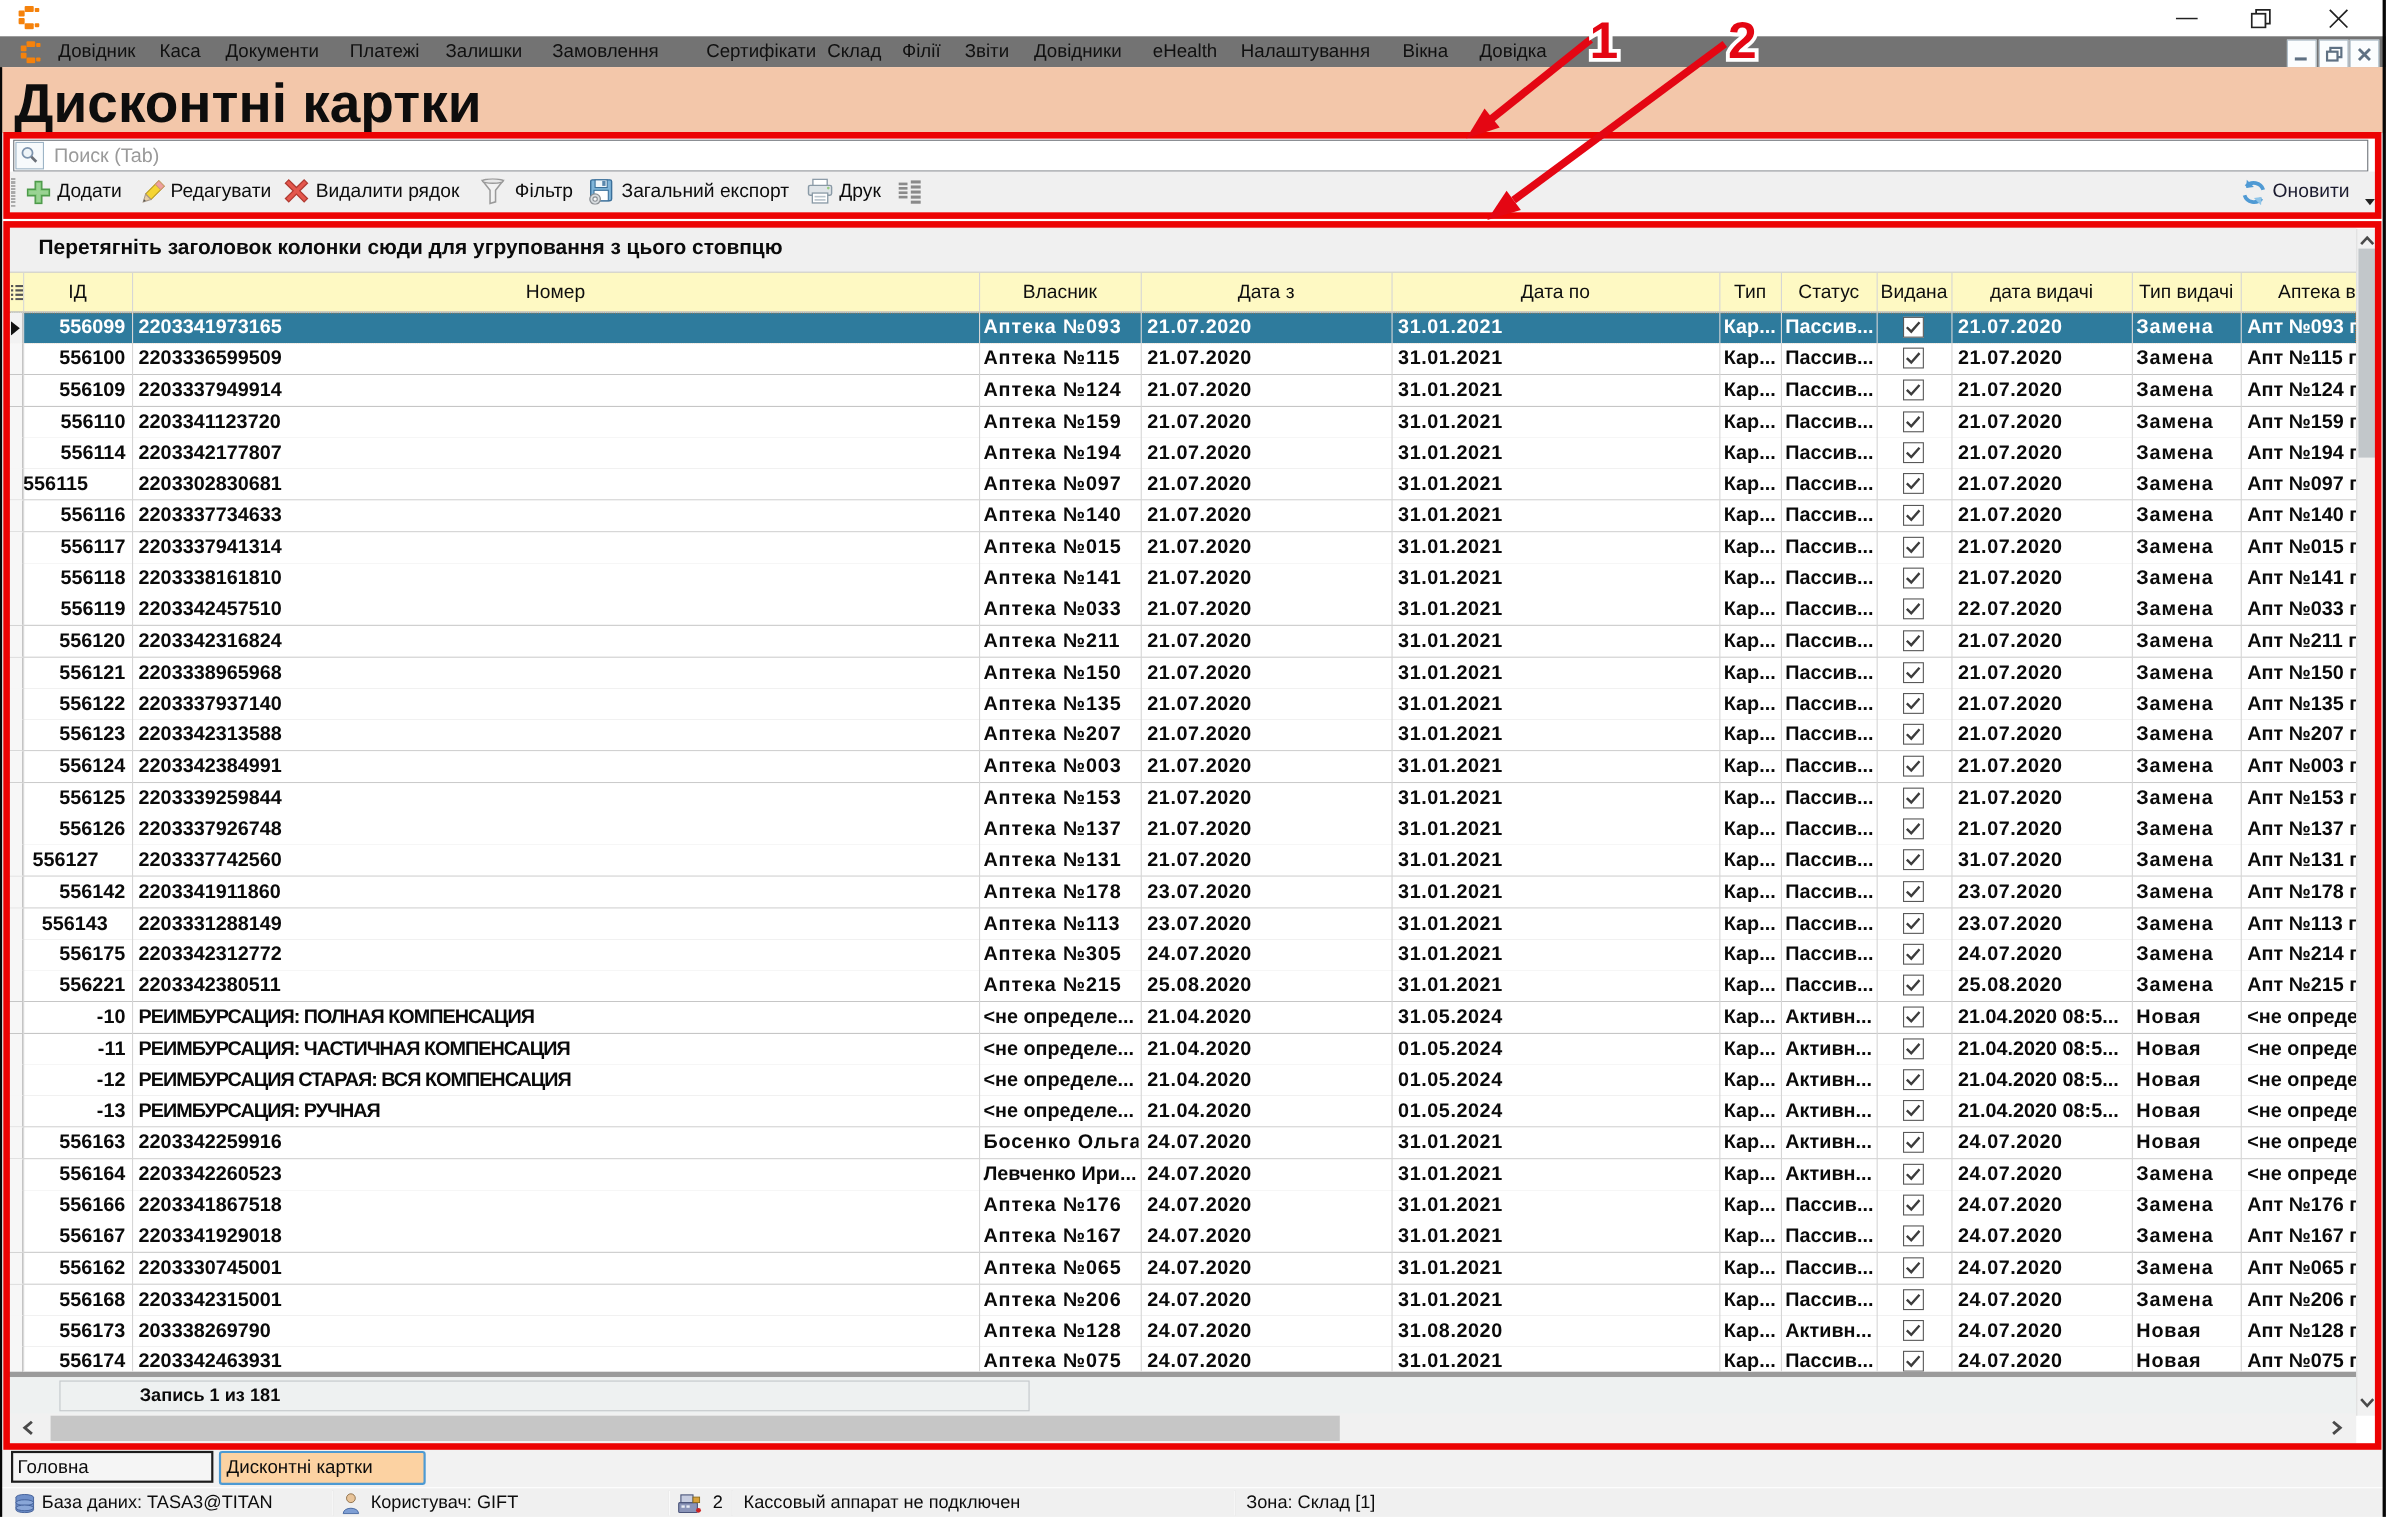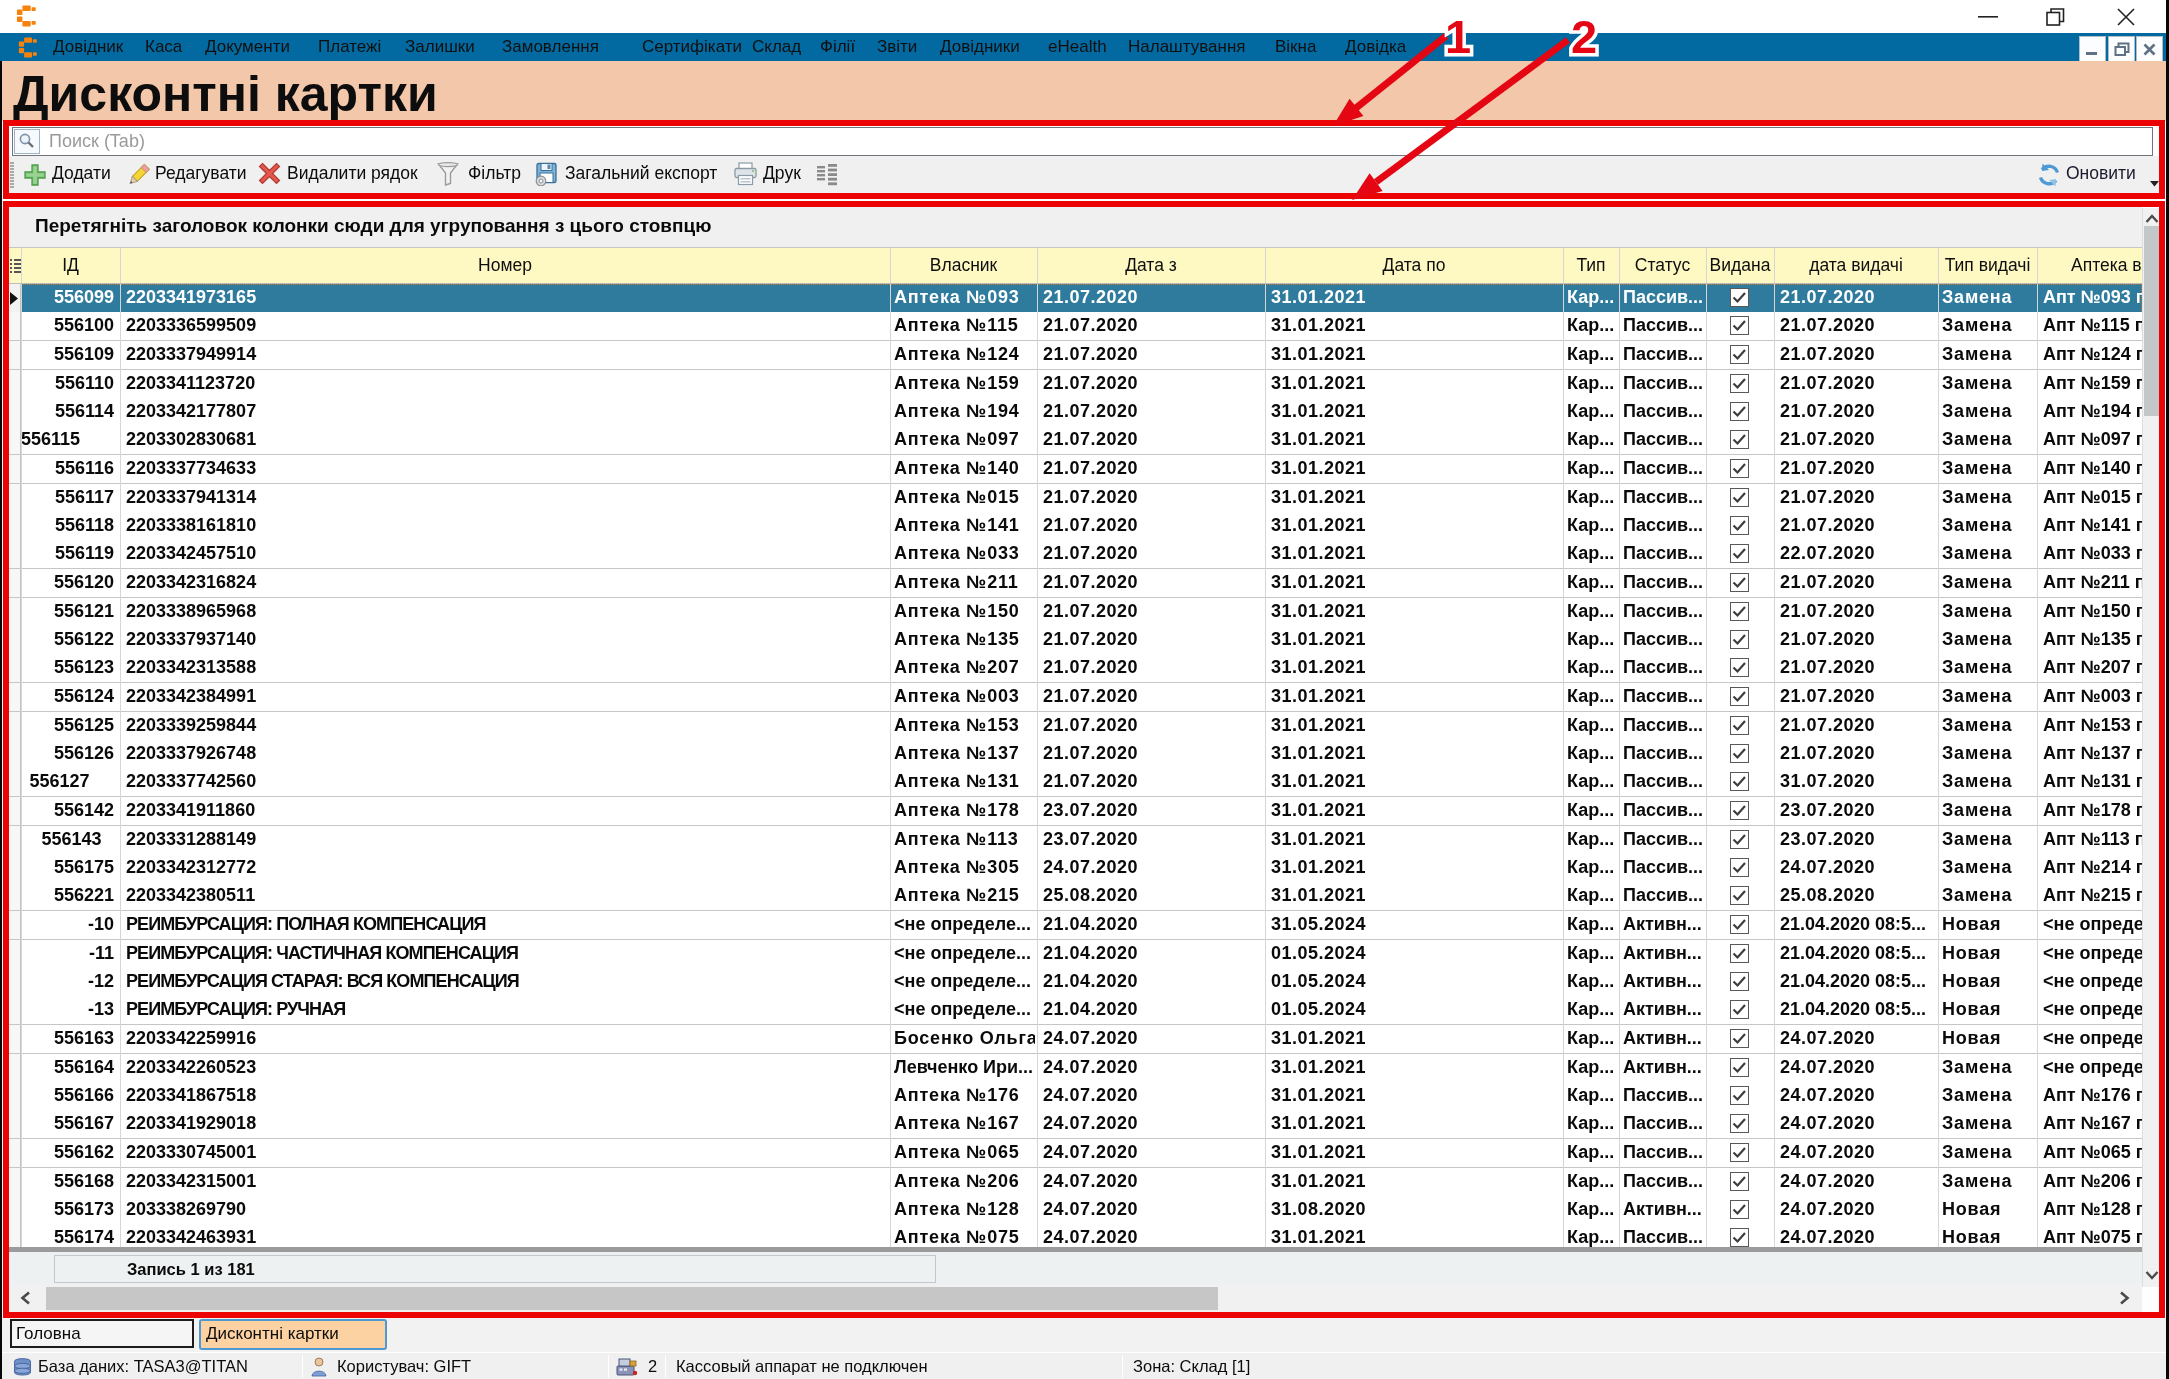--- a/index.html
+++ b/index.html
@@ -1,20 +1,20 @@
 <!DOCTYPE html>
 <html><head><meta charset="utf-8">
 <style>
 *{margin:0;padding:0;box-sizing:border-box;}
 html,body{width:2169px;height:1379px;overflow:hidden;background:#fff;}
 body{font-family:"Liberation Sans",sans-serif;position:relative;}
 .abs{position:absolute;}
 #titlebar{left:0;top:0;width:2169px;height:33px;background:#fff;}
 #titletxt{left:75px;top:6px;font-size:17px;color:#111;white-space:pre;}
-#menubar{left:0;top:33px;width:2169px;height:28px;background:#0369a1;}
+#menubar{left:0;top:33px;width:2169px;height:28px;background:#737373;}
 .mi{position:absolute;top:4px;font-size:17px;color:#101010;}
 #band{left:0;top:61px;width:2169px;height:60px;background:#f3c7aa;}
 #band h1{position:absolute;left:13px;top:4px;font-size:50px;font-weight:bold;color:#0d0d0d;}
 #searchbox{left:12px;top:127px;width:2141px;height:29px;background:#fff;border:1px solid #6f747a;}
 #searchbtn{left:1px;top:1px;width:26px;height:25px;background:#f7fafc;border:1px solid #9db4c6;}
 #searchph{left:36px;top:3px;font-size:18px;color:#9a9a9a;}
 #toolbar{left:8px;top:156px;width:2151px;height:37px;background:#f0f0f0;}
 .tbtxt{position:absolute;top:7px;font-size:17.5px;color:#0c0c0c;}
 .tbico{position:absolute;top:6px;}
 #grip{left:2px;top:5px;width:4px;height:27px;background:repeating-linear-gradient(#f0f0f0 0 1px,#a9a9a9 1px 3px);}
@@ -603,21 +603,21 @@
         <svg width="15" height="13" viewBox="0 0 15 13">
           <path d="M1.5 6.5 L5.5 10.5 L13 2" fill="none" stroke="#3d3d3d" stroke-width="2.2"></path>
         </svg>
       </div>
 <span class="c dt" style="left:1772px;width:156px;overflow:hidden">23.07.2020</span>
 <span class="c cy" style="left:1934px">Замена</span>
 <span class="c" style="left:2035px;width:101px;overflow:hidden">Апт №178 пгт</span>
 </div>
 <div class="row" style="top:542px">
 <div class="ind"></div>
-<span class="c" style="left:17px;width:93px;text-align:center">556143</span>
+<span class="c" style="left:30px;width:93px;text-align:left">556143</span>
 <span class="c" style="left:118px">2203331288149</span>
 <span class="c cy" style="left:886px;width:141px;overflow:hidden">Аптека №113</span>
 <span class="c dt" style="left:1035px">23.07.2020</span>
 <span class="c dt" style="left:1263px">31.01.2021</span>
 <span class="c" style="left:1559px">Кар...</span>
 <span class="c" style="left:1615px;width:81px;overflow:hidden">Пассив...</span>
 <div class="cb">
         <svg width="15" height="13" viewBox="0 0 15 13">
           <path d="M1.5 6.5 L5.5 10.5 L13 2" fill="none" stroke="#3d3d3d" stroke-width="2.2"></path>
         </svg>

